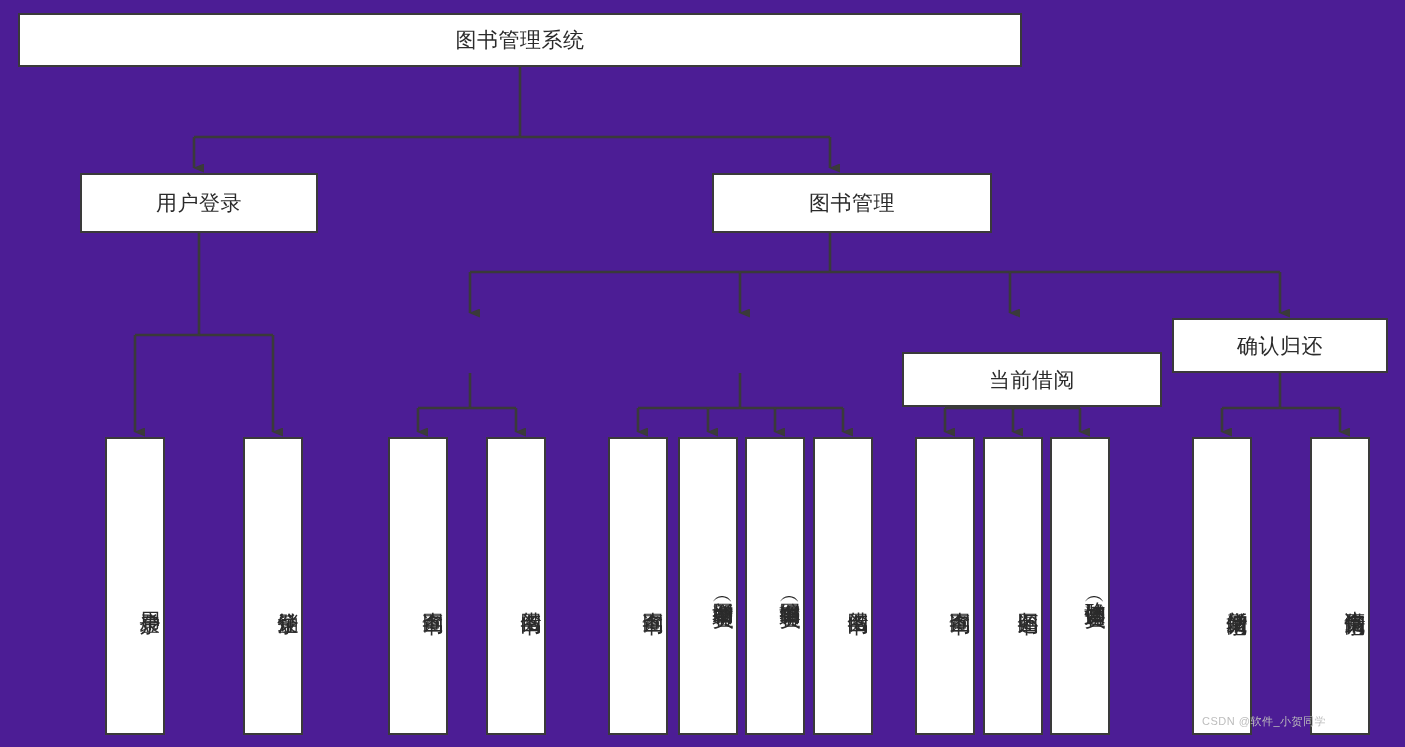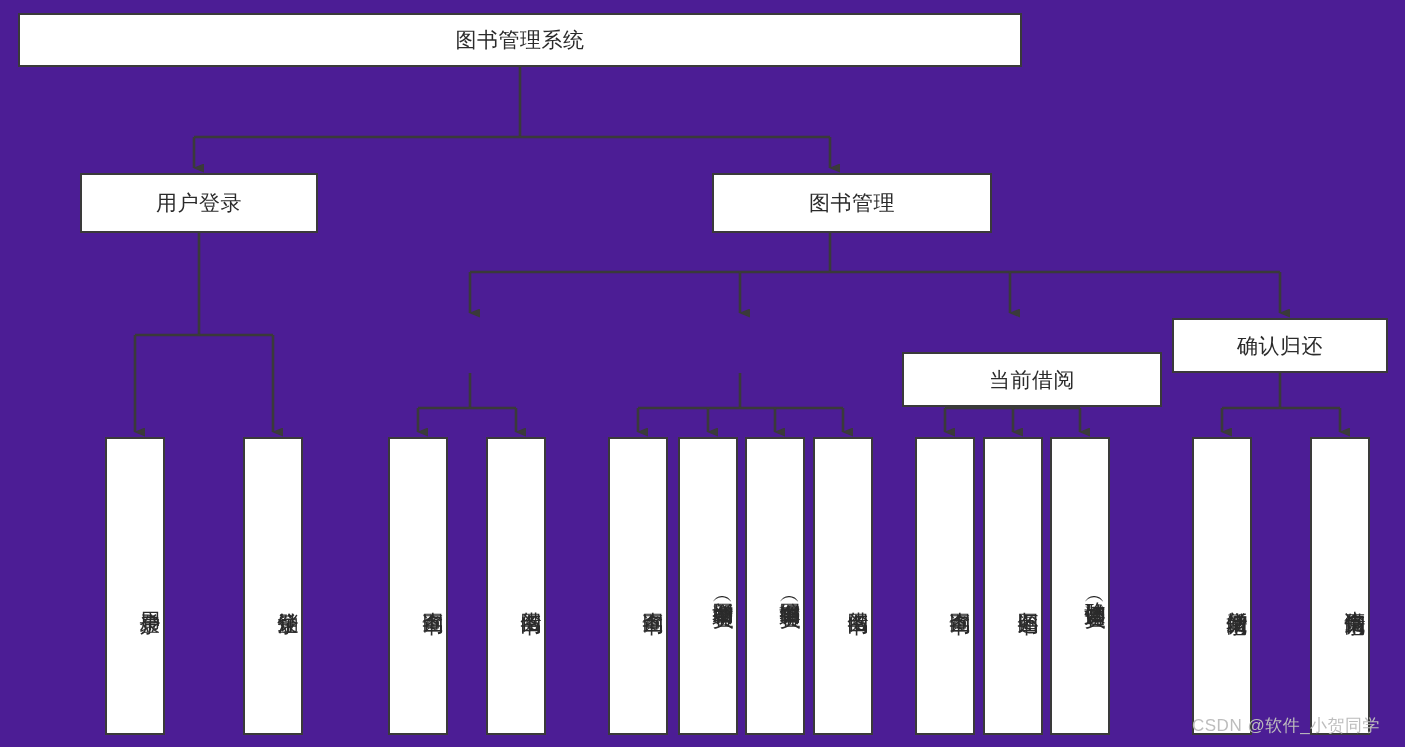--- a/index.html
+++ b/index.html
@@ -49,24 +49,25 @@
     align-items: flex-start;
     justify-content: center;
     padding-top: 22px;
     letter-spacing: 1px;
   }
   .node-v.tall-top {
     padding-top: 6px;
   }
   .watermark {
     position: absolute;
-    font-size: 17px;
+    font-size: 11px;
     color: #bdbdbd;
     white-space: nowrap;
     letter-spacing: 0.5px;
+    margin-left: 10px;
   }
 </style>
 </head>
 <body>
 
 <div id="canvas">
 
   <svg class="edges" viewBox="0 0 1405 747" xmlns="http://www.w3.org/2000/svg">
     <defs>
       <marker id="arrow" markerWidth="10" markerHeight="11" refX="4.5" refY="10" orient="auto" markerUnits="userSpaceOnUse">

